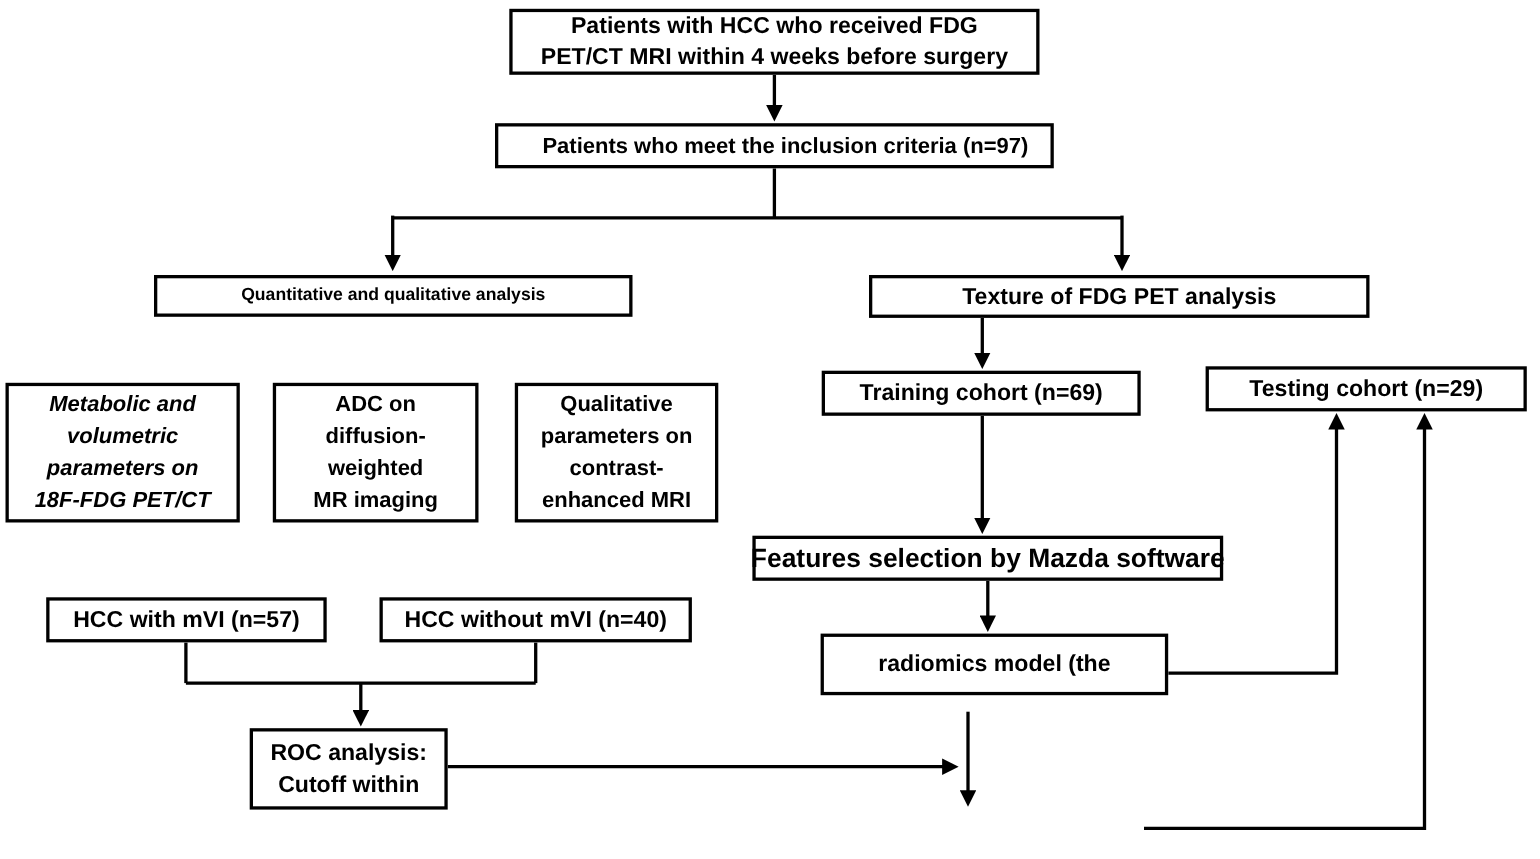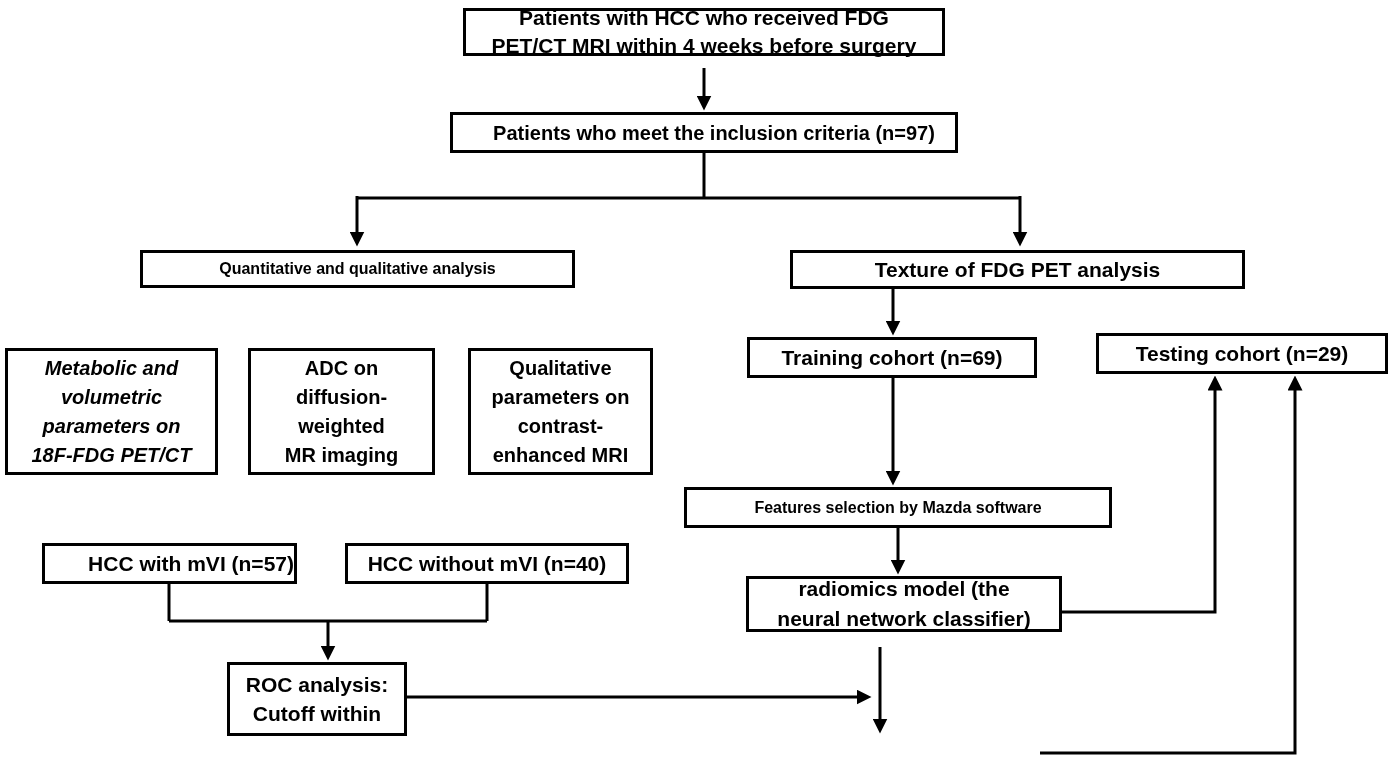--- a/index.html
+++ b/index.html
@@ -29,31 +29,31 @@
     justify-content: center;
     font-weight: 700;
     text-align: center;
     font-size: 21px;
     line-height: 28px;
   }
   .node span { display: block; white-space: nowrap; }
   .param { font-size: 20px; line-height: 29px; }
 
   
-  #n-top        { left: 463px;  top: 8px;   width: 482px; height: 48px;  }
+  #n-top        { left: 463px;  top: 8px;   width: 482px; height: 60px;  }
   #n-inclusion  { left: 450px;  top: 112px; width: 508px; height: 41px;  font-size: 20px; padding-left: 20px; }
   #n-quantqual  { left: 140px;  top: 250px; width: 435px; height: 38px;  font-size: 16px; }
   #n-texture    { left: 790px;  top: 250px; width: 455px; height: 39px;  }
   #n-metabolic  { left: 5px;    top: 348px; width: 213px; height: 127px; font-style: italic; }
   #n-adc        { left: 248px;  top: 348px; width: 187px; height: 127px; }
   #n-qualparam  { left: 468px;  top: 348px; width: 185px; height: 127px; }
   #n-training   { left: 747px;  top: 337px; width: 290px; height: 41px;  }
   #n-testing    { left: 1096px; top: 333px; width: 292px; height: 41px;  }
-  #n-features   { left: 684px;  top: 487px; width: 428px; height: 41px;  font-size: 16px; }
-  #n-hccwith    { left: 42px;   top: 543px; width: 255px; height: 41px; align-items: flex-end;  }
+  #n-features   { left: 684px;  top: 487px; width: 428px; height: 41px;  font-size: 24px; }
+  #n-hccwith    { left: 42px;   top: 543px; width: 255px; height: 41px;  }
   #n-hccwithout { left: 345px;  top: 543px; width: 284px; height: 41px;  }
   #n-radiomics  { left: 746px;  top: 576px; width: 316px; height: 56px;  line-height: 30px; }
   #n-roc        { left: 227px;  top: 662px; width: 180px; height: 74px;  line-height: 29px; }
   #n-hybrid     { left: 800px;  top: 735px; width: 240px; height: 36px;  }
 </style>
 </head>
 <body>
 
 <div class="canvas">
 
@@ -147,21 +147,20 @@
   <div class="node" id="n-hccwith">
     <span>HCC with mVI (n=57)</span>
   </div>
 
   <div class="node" id="n-hccwithout">
     <span>HCC without mVI (n=40)</span>
   </div>
 
   <div class="node" id="n-radiomics">
     <span>radiomics model (the</span>
-    <span>neural network classifier)</span>
   </div>
 
   <div class="node" id="n-roc">
     <span>ROC analysis:</span>
     <span>Cutoff within</span>
   </div>
 
 
 </div>
 

